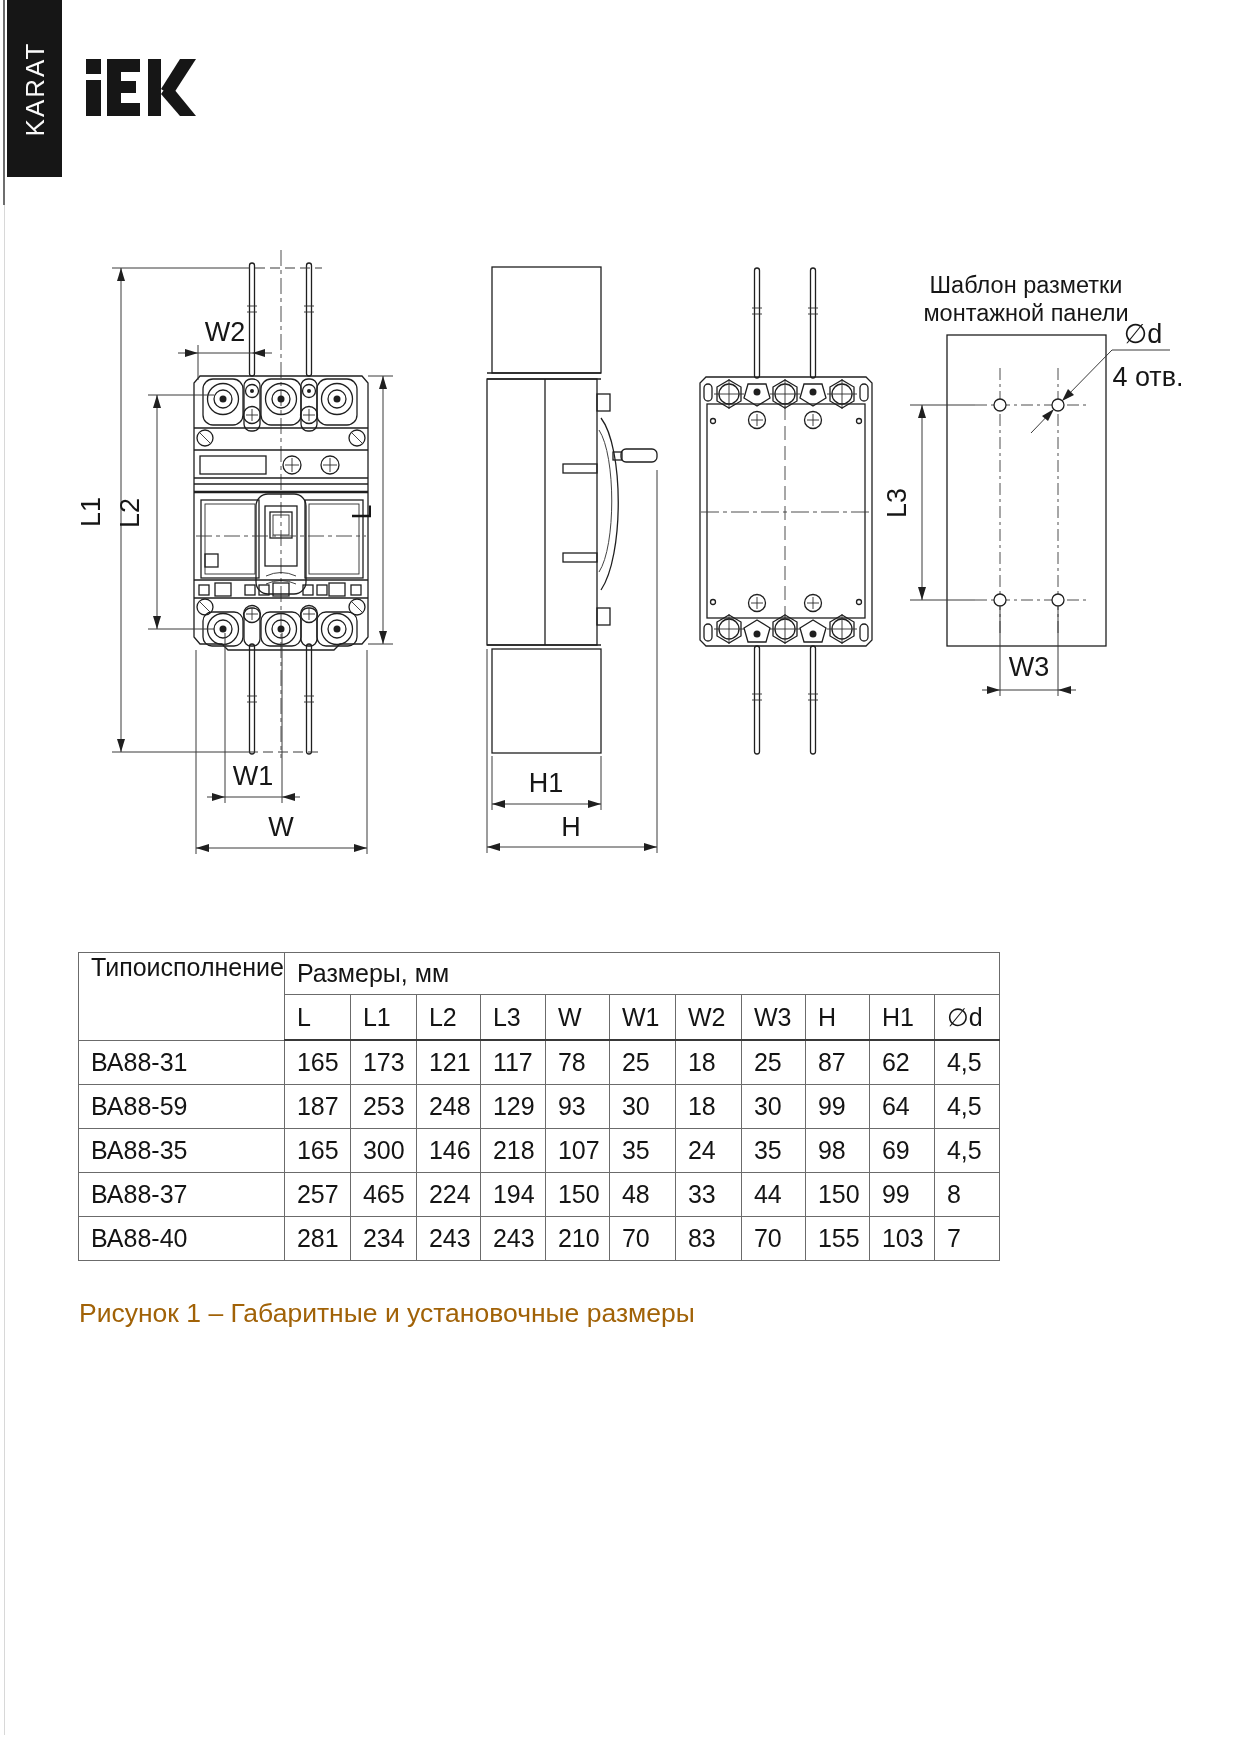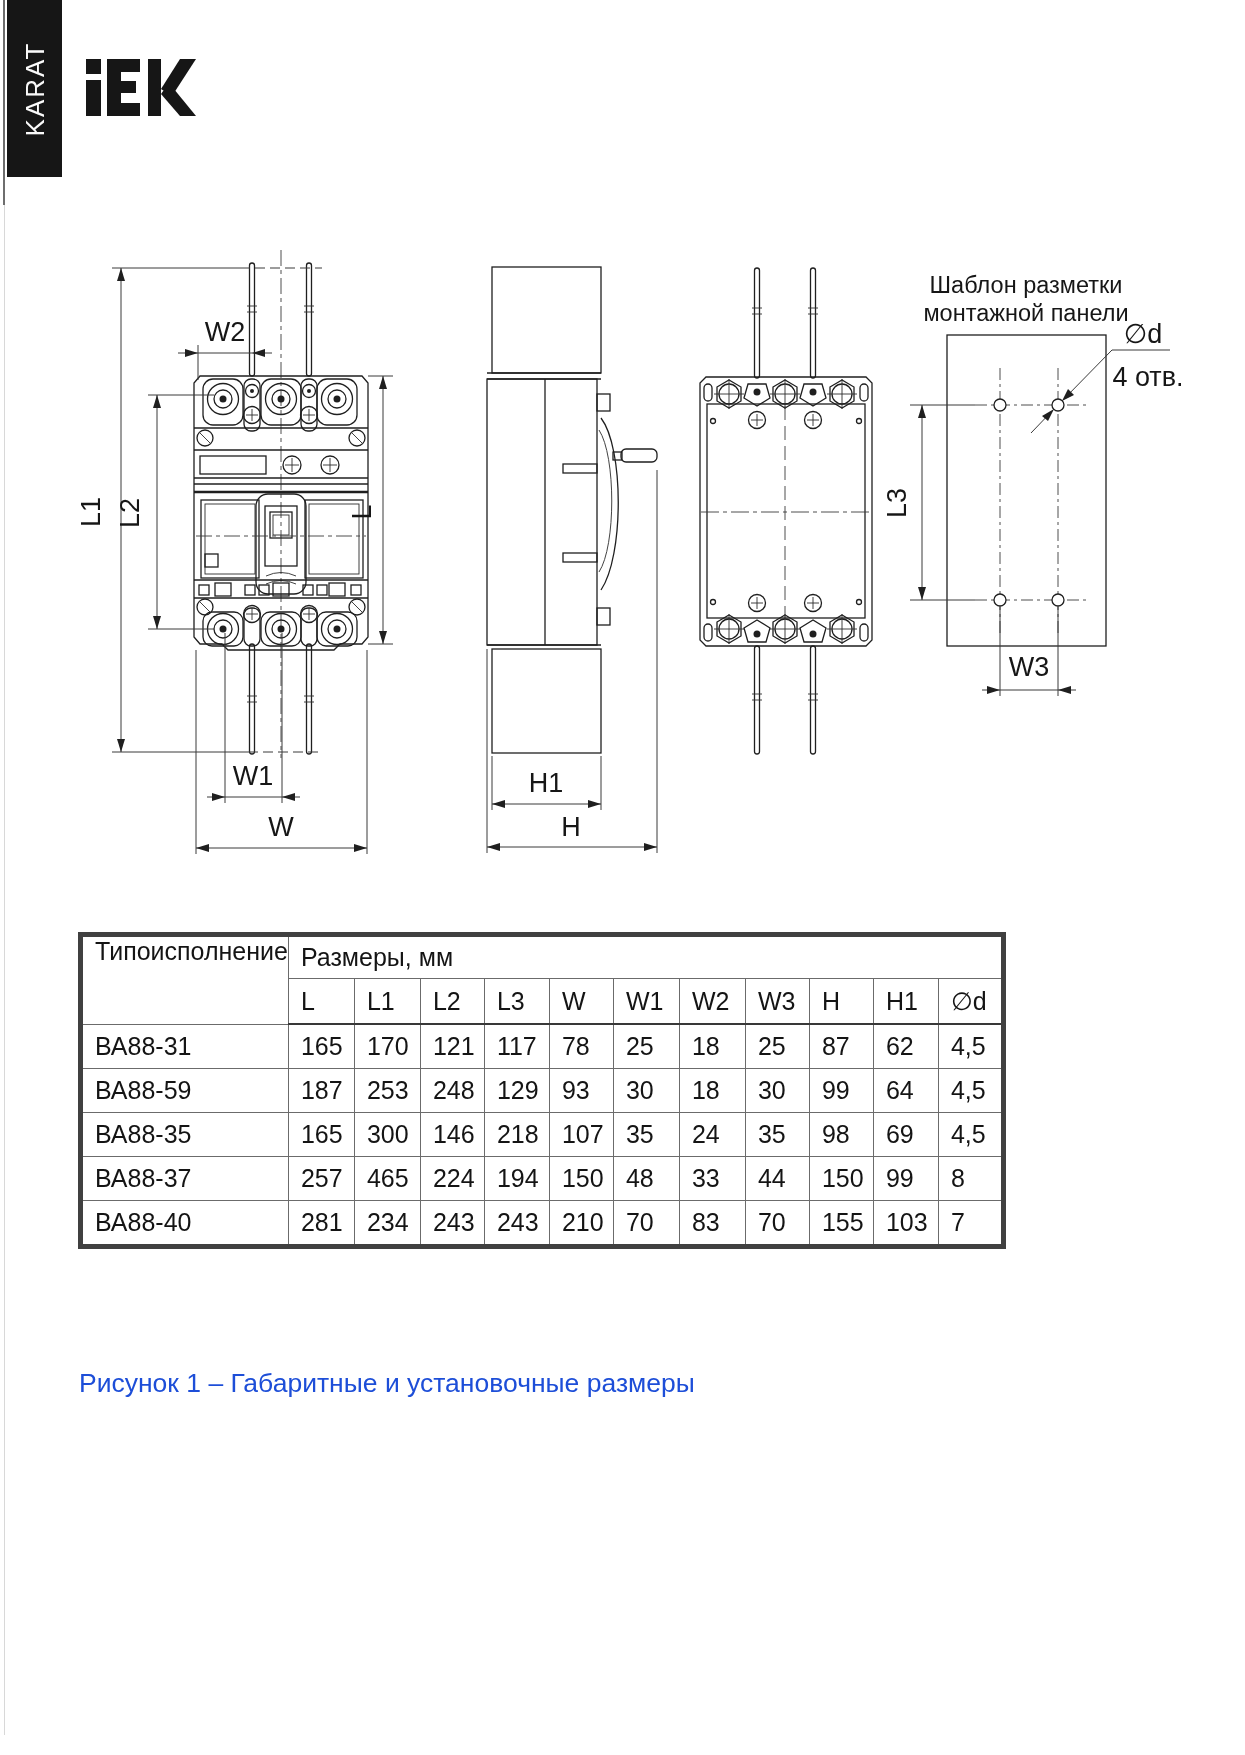--- a/index.html
+++ b/index.html
@@ -17,26 +17,26 @@
   .dln{stroke:#3a3a3a;stroke-width:1;fill:none;}
   .cl{stroke:#3a3a3a;stroke-width:0.9;fill:none;}
   .ar{fill:#1f1f1f;stroke:none;}
   .wfill{fill:#ffffff;}
   text.dim{font-size:27px;fill:#161616;font-family:"Liberation Sans",sans-serif;}
   text.cap{font-size:23.5px;fill:#161616;font-family:"Liberation Sans",sans-serif;}
   
   .tbl-wrap{position:absolute;left:78px;top:932px;}
   table.tbl{border-collapse:collapse;table-layout:fixed;font-size:25px;color:#141414;}
   table.tbl td,table.tbl th{border:1px solid #6b6b6b;font-weight:normal;text-align:left;padding:0 0 0 12px;overflow:hidden;white-space:nowrap;}
-  table.tbl{border:5px solid #404040;}
+  table.tbl{border:1px solid #404040;margin-top:20px;}
   tr.hrow1 td{height:41px;}
   tr.hrow2 td{height:44px;border-bottom:2px solid #383838;}
   tr.drow td{height:43px;}
   td.typecell{vertical-align:top;padding-top:8px;}
-  .caption{position:absolute;left:79px;top:1368px;font-size:26.5px;color:#1d4ed8;}
+  .caption{position:absolute;left:79px;top:1298px;font-size:26.5px;color:#a16207;}
 </style>
 </head>
 <body>
 
 <div class="edge-faint"></div>
 <div class="edge-line"></div>
 
 <div class="brand-tab">
   <span>KARAT</span>
 </div>
@@ -403,21 +403,21 @@
       <td>W1</td>
       <td>W2</td>
       <td>W3</td>
       <td>H</td>
       <td>H1</td>
       <td>∅d</td>
     </tr>
     <tr class="drow">
       <td>ВА88-31</td>
       <td>165</td>
-      <td>170</td>
+      <td>173</td>
       <td>121</td>
       <td>117</td>
       <td>78</td>
       <td>25</td>
       <td>18</td>
       <td>25</td>
       <td>87</td>
       <td>62</td>
       <td>4,5</td>
     </tr>

